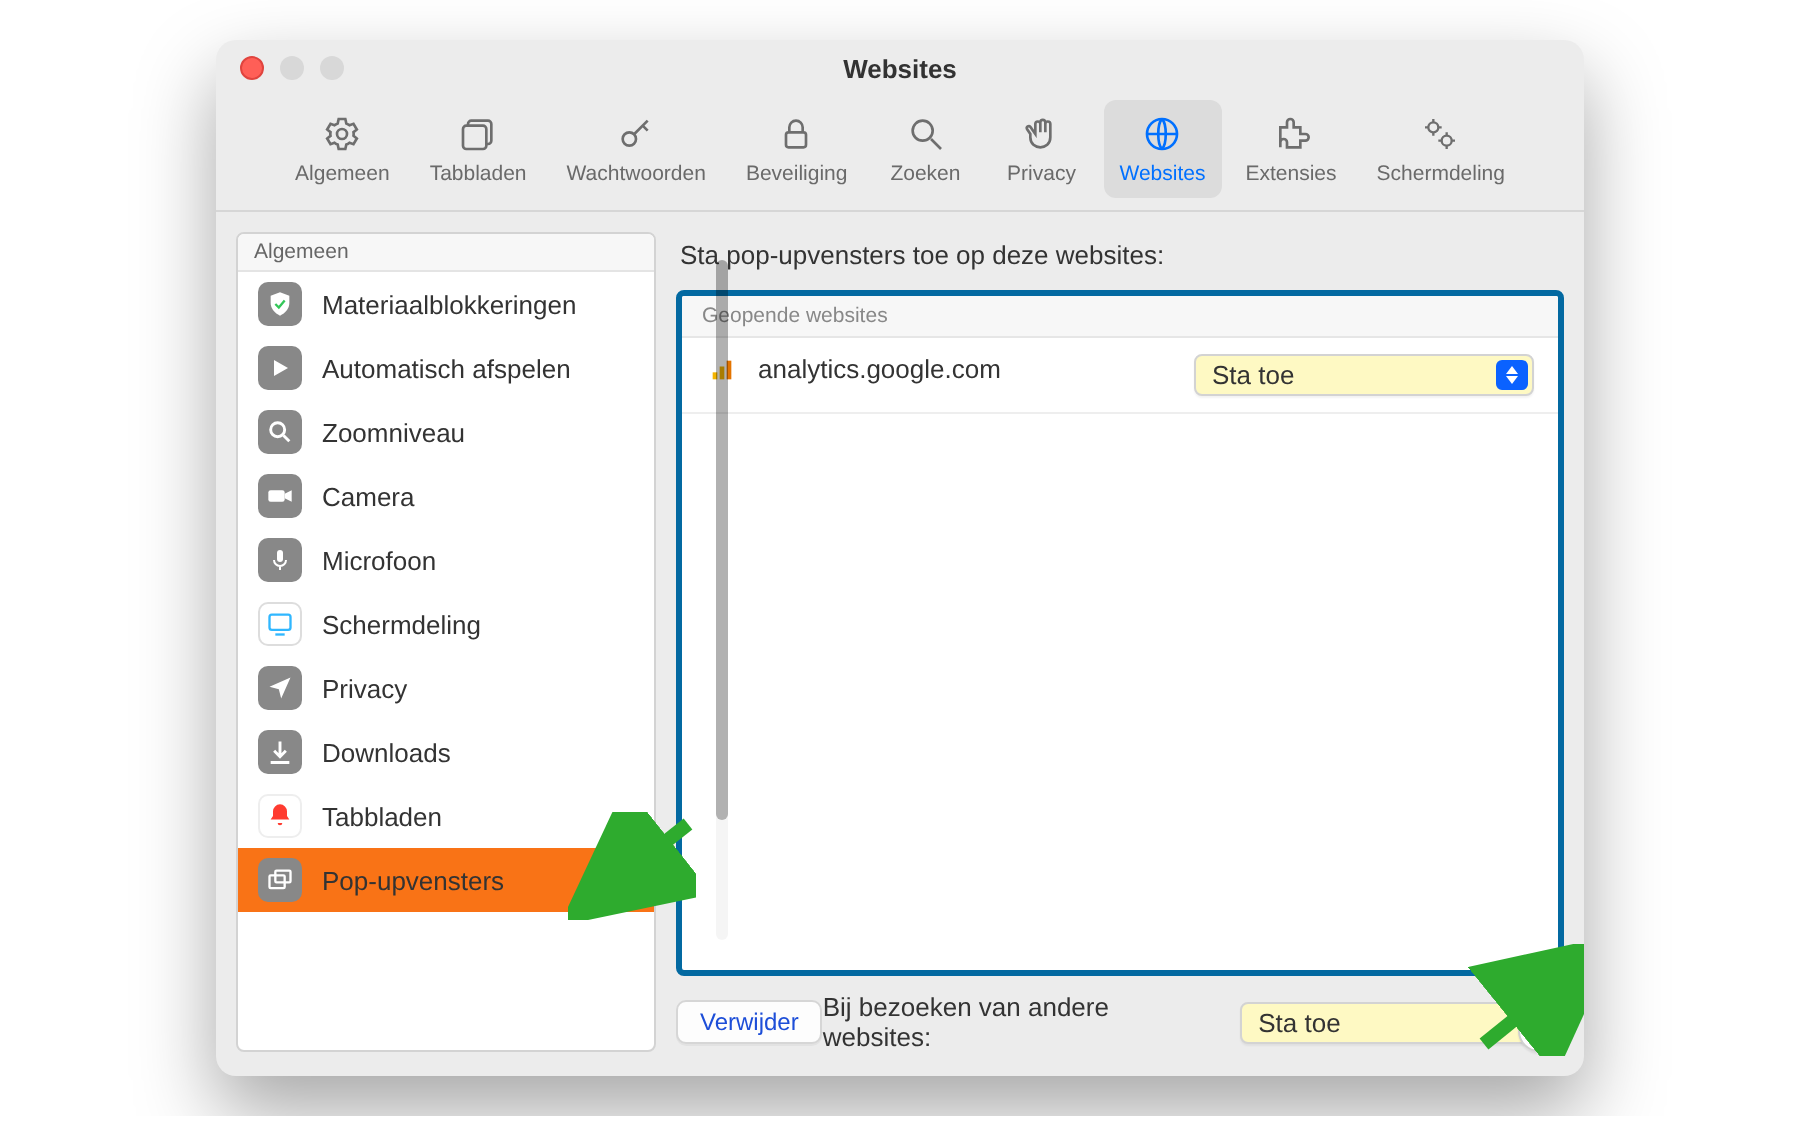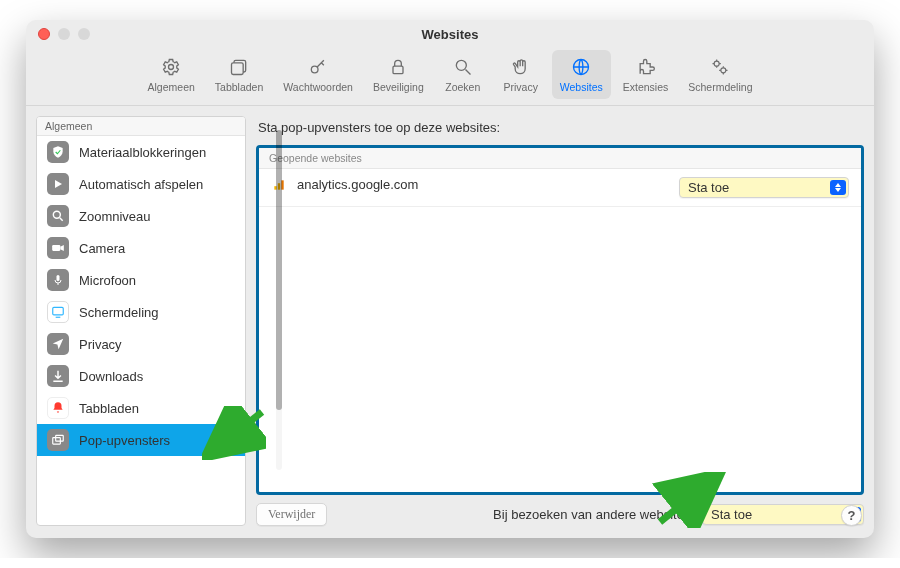--- a/index.html
+++ b/index.html
@@ -6,21 +6,21 @@
   body {
     font-family: -apple-system, "Helvetica Neue", Arial, sans-serif;
     font-size: 13px;
     color: #333;
     background: #fff;
     display: flex;
     justify-content: center;
     padding: 20px;
   }
   .window {
-    width: 848px;
+    width: 684px;
     height: 518px;
     background: #ececec;
     border-radius: 10px;
     box-shadow: 0 18px 40px rgba(0,0,0,0.35);
     overflow: hidden;
     display: flex;
     flex-direction: column;
     position: relative;
   }
   .titlebar {
@@ -93,21 +93,21 @@
   }
   .side-item .side-ic {
     width: 22px; height: 22px;
     display: flex; align-items: center; justify-content: center;
     border-radius: 5px;
     color: #fff;
     font-size: 14px;
     background: #888;
     flex-shrink: 0;
   }
-  .side-item.selected { background: #0ea5e9; }
+  .side-item.selected { background: #f97316; }
   .ic-block-green { background: #34c759; }
   .ic-play { background: #ff9500; }
   .ic-zoom { background: #ff9500; }
   .ic-cam { background: #555; }
   .ic-mic { background: #555; }
   .ic-screen { background: #30b7ff; }
   .ic-loc { background: #1673ff; }
   .ic-dl { background: #8e8e93; }
   .ic-popup { background: #8e8e93; }
   .main {
@@ -183,23 +183,22 @@
   .footer {
     margin-top: 8px;
     display: flex; align-items: center;
   }
   .btn {
     background: #fdfdfd;
     border: 1px solid #d6d6d6;
     border-radius: 5px;
     padding: 3px 11px;
     font-size: 12px;
-    color: #737373;
+    color: #1d4ed8;
     box-shadow: 0 1px 0 rgba(0,0,0,0.04);
-    font-family: Liberation Serif, serif;
   }
   .footer .lbl {
     margin-left: auto;
     margin-right: 8px;
     color: #333;
     font-size: 13px;
   }
   .select.foot { width: 162px; }
   .help {
     position: absolute;

